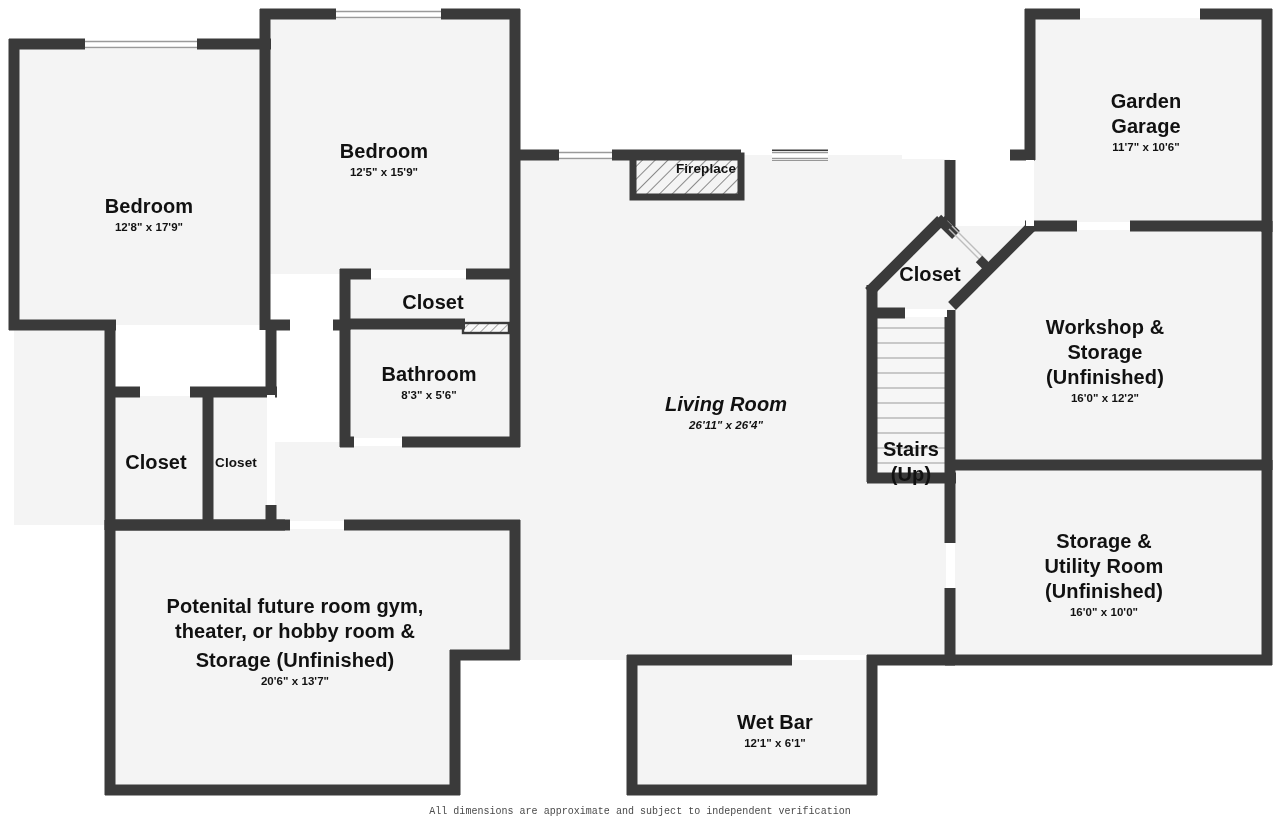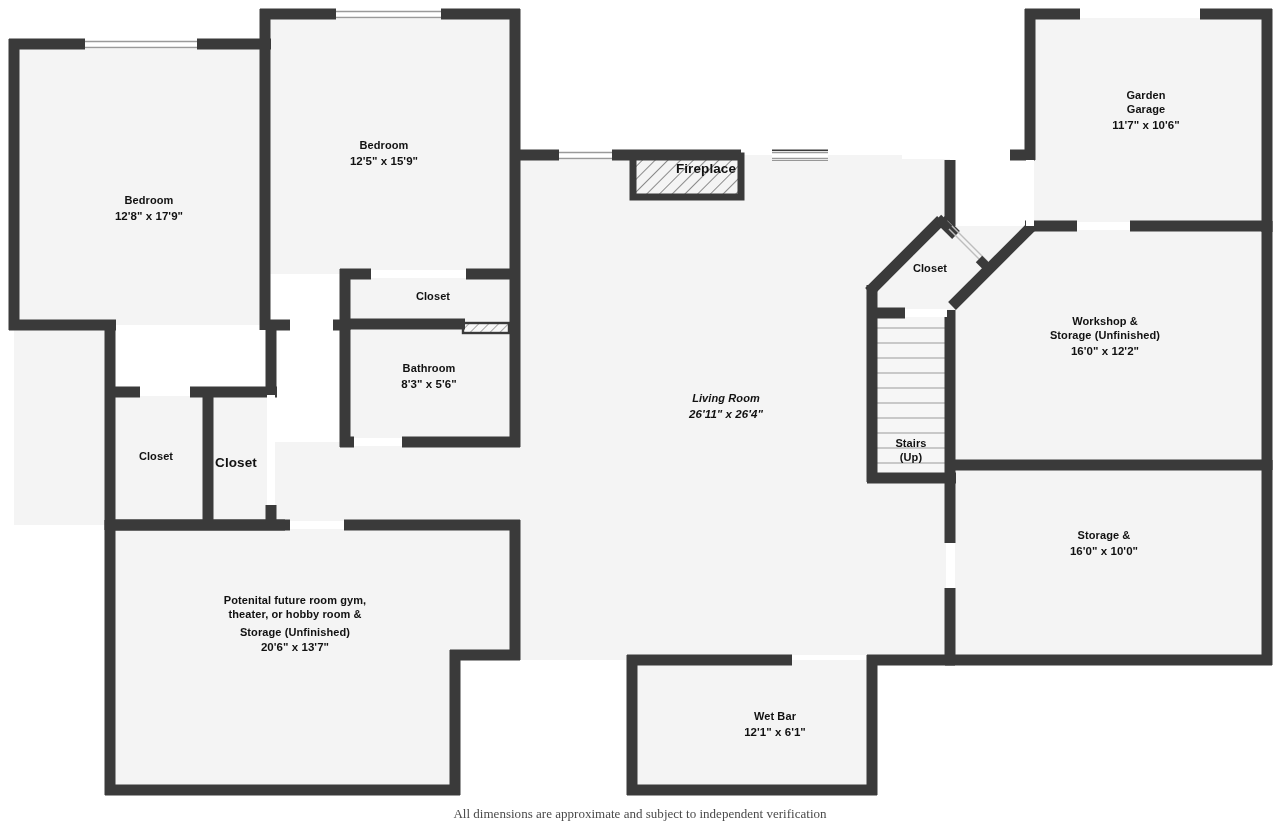--- a/index.html
+++ b/index.html
@@ -27,21 +27,21 @@
   .room-label {
     position: absolute;
     text-align: center;
     color: #111111;
     font-family: "Liberation Sans", sans-serif;
     pointer-events: none;
     line-height: 1.25;
     transform: translateX(-50%);
   }
   .room-name {
-    font-size: 11px;
+    font-size: 20px;
     font-weight: bold;
     letter-spacing: 0.1px;
     white-space: nowrap;
   }
   .room-name.multi {
     white-space: normal;
   }
   .room-dims {
     font-size: 11.5px;
     font-weight: bold;
@@ -49,23 +49,23 @@
     white-space: nowrap;
     margin-top: 1px;
   }
   .label-sm .room-name { font-size: 13.5px; }
   .footer-note {
     position: absolute;
     left: 0;
     right: 0;
     top: 806px;
     text-align: center;
-    font-size: 13px;
+    font-size: 10px;
     color: #4a4a4a;
-    font-family: Liberation Serif, serif;
+    font-family: Liberation Mono, monospace;
     letter-spacing: 0.02px;
   }
 </style>
 </head>
 <body>
 
 <div id="floorplan-root">
 
   <svg class="plan" viewBox="0 0 1280 822">
     <defs>
@@ -356,20 +356,21 @@
     <div class="room-dims">16'0" x 12'2"</div>
   </div>
 
   <div class="room-label" style="left:911px; top:389px;margin-top:48px;">
     <div class="room-name multi">Stairs</div>
     <div class="room-name multi">(Up)</div>
   </div>
 
   <div class="room-label" style="left:1104px; top:529px;">
     <div class="room-name multi">Storage &amp;</div>
+    <div class="room-name multi">Utility Room (Unfinished)</div>
     <div class="room-dims">16'0" x 10'0"</div>
   </div>
 
   <div class="room-label" style="left:295px; top:594px;">
     <div class="room-name multi">Potenital future room gym,</div>
     <div class="room-name multi">theater, or hobby room &amp;</div>
     <div class="room-name multi" style="margin-top:4px;">Storage (Unfinished)</div>
     <div class="room-dims">20'6" x 13'7"</div>
   </div>
 

